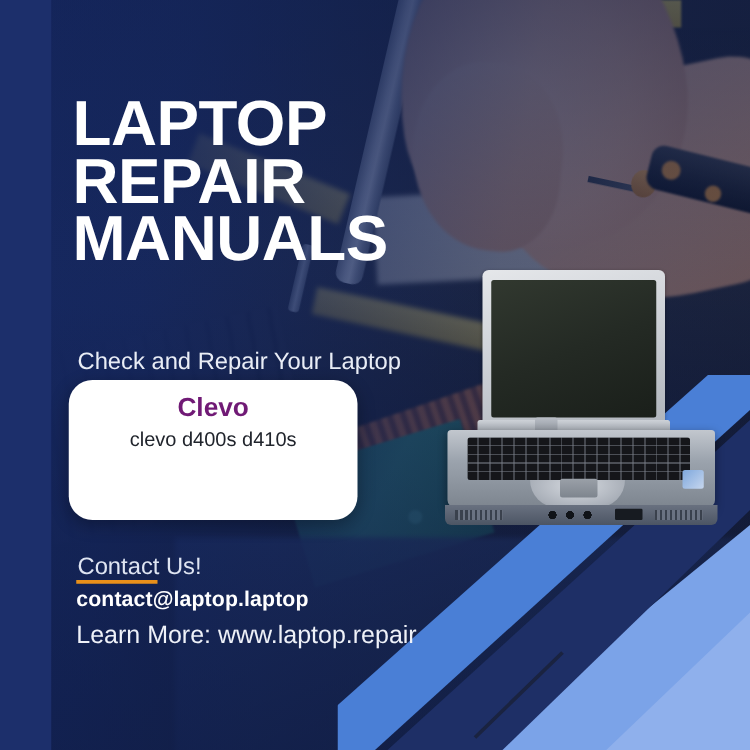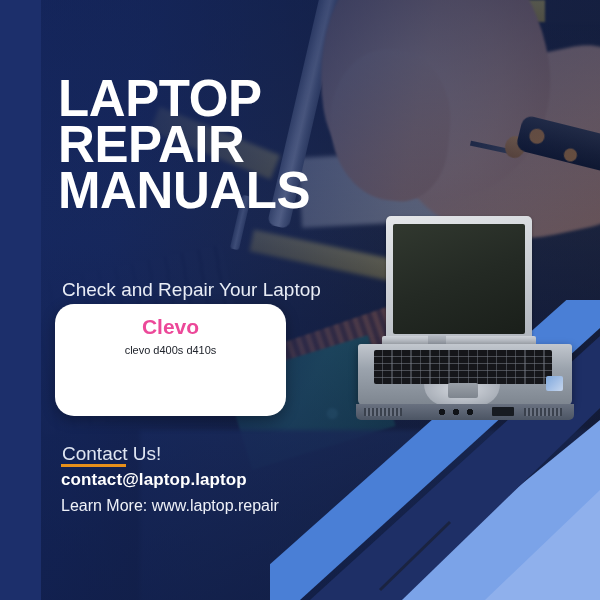--- a/index.html
+++ b/index.html
@@ -186,42 +186,42 @@
   .subtitle div{white-space:nowrap;}
 
   
   .card{
     position:absolute;left:55px;top:304px;width:231px;height:112px;
     background:#ffffff;border-radius:19px;
     box-shadow:0 4px 14px rgba(0,0,0,.30);
     text-align:center;
   }
   .card-title{
-    margin-top:11px;color:#ec4899;font-size:21px;font-weight:bold;
+    margin-top:11px;color:#701a75;font-size:21px;font-weight:bold;
   }
   .card-models{
-    margin-top:5px;color:#20242c;font-size:11px;font-weight:400;
+    margin-top:5px;color:#20242c;font-size:16px;font-weight:400;
   }
 
   
   .contact-label{
     position:absolute;left:62px;top:443px;
     color:#dfe5f2;font-size:19px;
   }
   .contact-rule{
     position:absolute;left:61px;top:464px;width:65px;height:3px;
     background:#e8901a;
   }
   .contact-email{
     position:absolute;left:61px;top:470px;
     color:#ffffff;font-size:17px;font-weight:bold;letter-spacing:.1px;
   }
   .contact-learn{
     position:absolute;left:61px;top:497px;
-    color:#eef1f8;font-size:16px;
+    color:#eef1f8;font-size:20px;
   }
 
   
   .laptop{position:absolute;left:352px;top:216px;width:226px;height:205px;}
   .lap-lid{
     position:absolute;left:34px;top:0;width:146px;height:128px;
     background:linear-gradient(165deg,#e5e7ea,#c8ccd2 55%,#aeb3bb);
     border-radius:5px 5px 2px 2px;
     box-shadow:0 1px 3px rgba(0,0,0,.35);
   }

